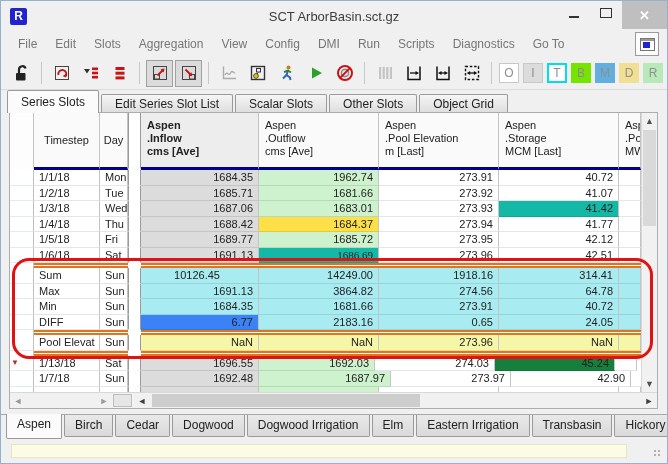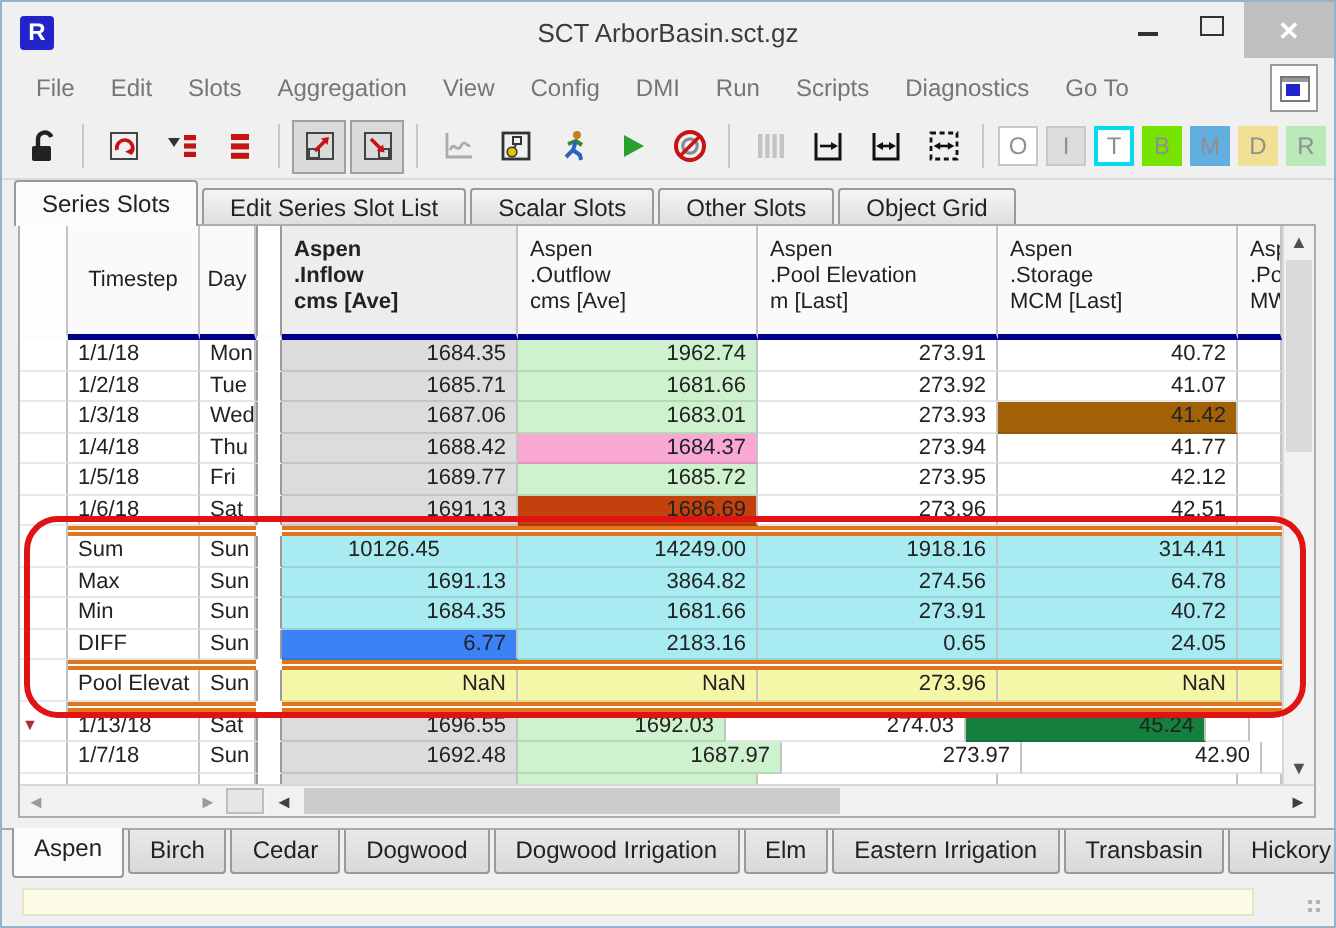--- a/index.html
+++ b/index.html
@@ -322,30 +322,30 @@
           <div class="c num" style="width: 22px; background: rgb(255, 255, 255);"></div>
         </div>
         <div class="trow" style="height: 15.5px;">
           <div class="c margin" style="width: 24px;"></div>
           <div class="c txt" style="width: 66px;">1/3/18</div>
           <div class="c txt" style="width: 28px;">Wed</div>
           <div class="c split" style="width: 13px;"></div>
           <div class="c num" style="width: 118px; background: rgb(220, 220, 220);">1687.06</div>
           <div class="c num" style="width: 120px; background: rgb(205, 242, 205);">1683.01</div>
           <div class="c num" style="width: 120px; background: rgb(255, 255, 255);">273.93</div>
-          <div class="c num" style="width: 120px; background: #a16207;">41.42</div>
+          <div class="c num" style="width: 120px; background: #14b8a6;">41.42</div>
           <div class="c num" style="width: 22px; background: rgb(255, 255, 255);"></div>
         </div>
         <div class="trow" style="height: 15.5px;">
           <div class="c margin" style="width: 24px;"></div>
           <div class="c txt" style="width: 66px;">1/4/18</div>
           <div class="c txt" style="width: 28px;">Thu</div>
           <div class="c split" style="width: 13px;"></div>
           <div class="c num" style="width: 118px; background: rgb(220, 220, 220);">1688.42</div>
-          <div class="c num" style="width: 120px; background: #f9a8d4;">1684.37</div>
+          <div class="c num" style="width: 120px; background: #fde047;">1684.37</div>
           <div class="c num" style="width: 120px; background: rgb(255, 255, 255);">273.94</div>
           <div class="c num" style="width: 120px; background: rgb(255, 255, 255);">41.77</div>
           <div class="c num" style="width: 22px; background: rgb(255, 255, 255);"></div>
         </div>
         <div class="trow" style="height: 15.5px;">
           <div class="c margin" style="width: 24px;"></div>
           <div class="c txt" style="width: 66px;">1/5/18</div>
           <div class="c txt" style="width: 28px;">Fri</div>
           <div class="c split" style="width: 13px;"></div>
           <div class="c num" style="width: 118px; background: rgb(220, 220, 220);">1689.77</div>
@@ -353,21 +353,21 @@
           <div class="c num" style="width: 120px; background: rgb(255, 255, 255);">273.95</div>
           <div class="c num" style="width: 120px; background: rgb(255, 255, 255);">42.12</div>
           <div class="c num" style="width: 22px; background: rgb(255, 255, 255);"></div>
         </div>
         <div class="trow" style="height: 15.5px;">
           <div class="c margin" style="width: 24px;"></div>
           <div class="c txt" style="width: 66px;">1/6/18</div>
           <div class="c txt" style="width: 28px;">Sat</div>
           <div class="c split" style="width: 13px;"></div>
           <div class="c num" style="width: 118px; background: rgb(220, 220, 220);">1691.13</div>
-          <div class="c num" style="width: 120px; background: #c2410c;">1686.69</div>
+          <div class="c num" style="width: 120px; background: #14b8a6; font-family: Liberation Serif, serif;">1686.69</div>
           <div class="c num" style="width: 120px; background: rgb(255, 255, 255);">273.96</div>
           <div class="c num" style="width: 120px; background: rgb(255, 255, 255);">42.51</div>
           <div class="c num" style="width: 22px; background: rgb(255, 255, 255);"></div>
         </div>
         <div class="divrow">
           <div class="divwhite" style="width: 24px; border-right: 1px solid rgb(192, 192, 192);"></div>
           <div class="divseg" style="width: 94px;"></div>
           <div class="divwhite" style="width: 13px;"></div>
           <div class="divseg" style="width: 500px;"></div>
         </div>
@@ -439,21 +439,21 @@
           <div class="divseg" style="width: 500px;"></div>
         </div>
         <div class="trow" style="height: 15.5px;">
           <div class="c margin" style="width: 24px;">
             <span class="marker">▼</span>
           </div>
           <div class="c txt" style="width: 66px;">1/13/18</div>
           <div class="c txt" style="width: 28px;">Sat</div>
           <div class="c split" style="width: 13px;"></div>
           <div class="c num" style="width: 118px; background: rgb(220, 220, 220);">1696.55</div>
-          <div class="c num" style="width: 104px; background: rgb(205, 242, 205);">1692.03</div>
+          <div class="c num" style="width: 116px; background: rgb(205, 242, 205);">1692.03</div>
           <div class="c num" style="width: 120px; background: rgb(255, 255, 255);">274.03</div>
           <div class="c num" style="width: 120px; background: #15803d;">45.24</div>
           <div class="c num" style="width: 22px; background: rgb(255, 255, 255);"></div>
         </div>
         <div class="trow" style="height: 15.5px;">
           <div class="c margin" style="width: 24px;"></div>
           <div class="c txt" style="width: 66px;">1/7/18</div>
           <div class="c txt" style="width: 28px;">Sun</div>
           <div class="c split" style="width: 13px;"></div>
           <div class="c num" style="width: 118px; background: rgb(220, 220, 220);">1692.48</div>

